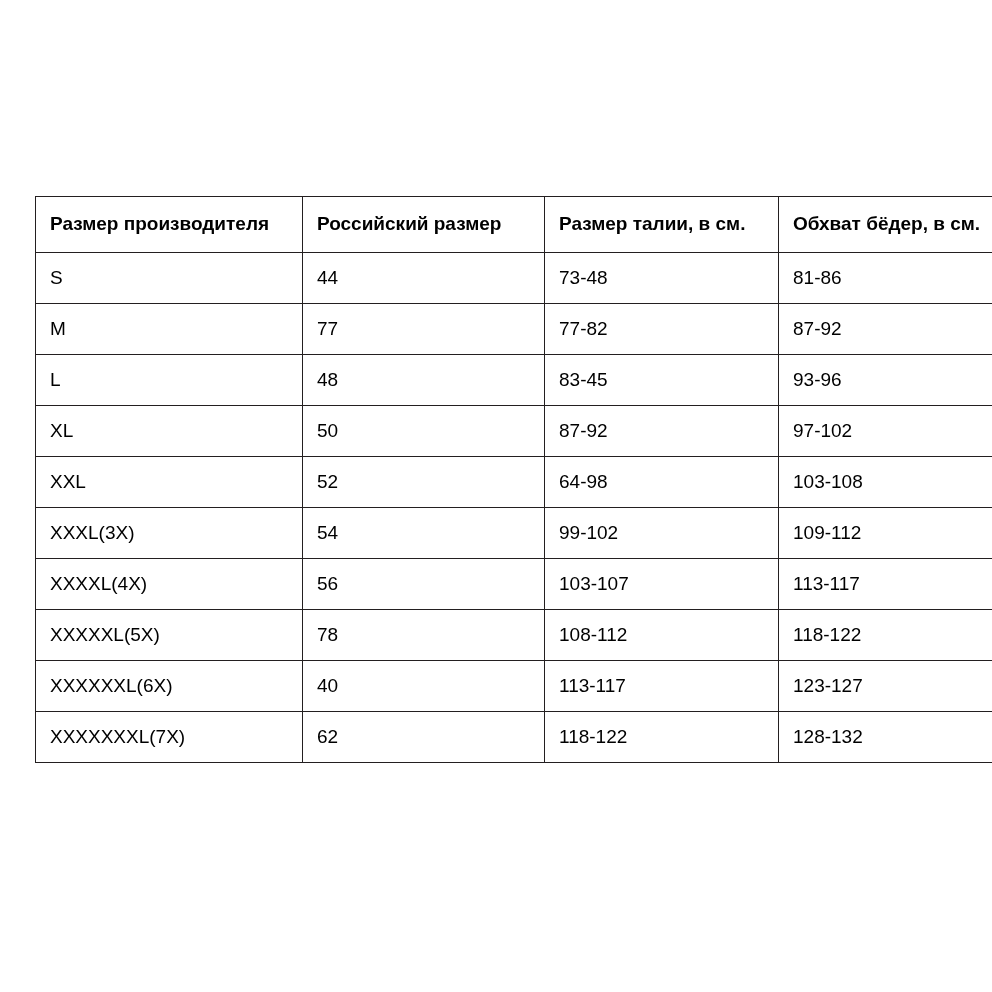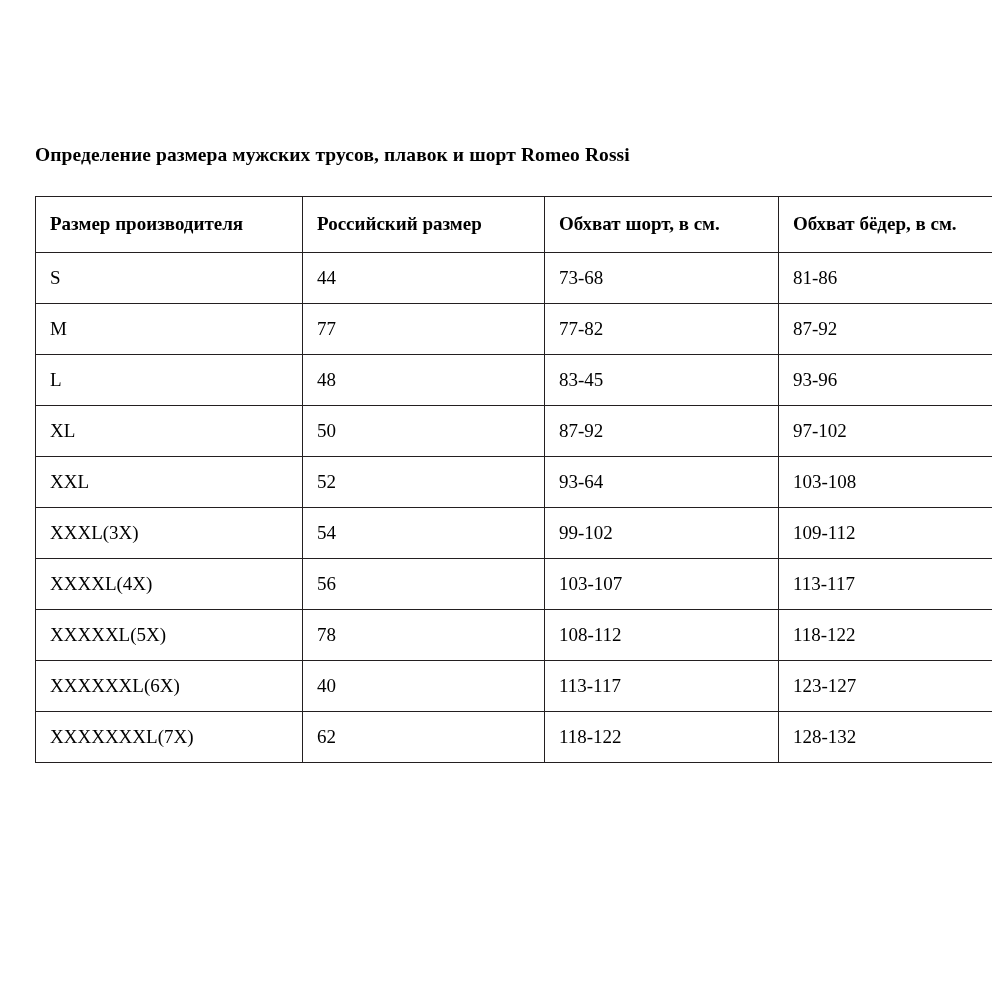--- a/index.html
+++ b/index.html
@@ -40,54 +40,53 @@
   }
   .size-table td,
   .size-table th {
     border: 1px solid #231f20;
     padding: 0 0 0 14px;
     height: 50px;
     vertical-align: middle;
     text-align: left;
     font-size: 19px;
     font-weight: normal;
-    font-family: Liberation Serif, serif;
+    font-family: Liberation Sans, sans-serif;
     line-height: 1.1;
   }
   .size-table thead th {
     font-weight: bold;
     height: 55px;
     font-size: 19px;
   }
   .col-0 { width: 252px; }
   .col-1 { width: 227px; }
   .col-2 { width: 219px; }
   .col-3 { width: 205px; }
 </style>
 </head>
 <body>
 
 <div class="page">
 
-  <div class="doc-title">Определение размера мужских трусов, плавок и шорт Romeo Rossi</div>
 
   <table class="size-table">
     <thead>
       <tr>
         <th class="col-0">Размер производителя</th>
         <th class="col-1">Российский размер</th>
-        <th class="col-2">Обхват шорт, в см.</th>
+        <th class="col-2">Размер талии, в см.</th>
         <th class="col-3">Обхват бёдер, в см.</th>
       </tr>
     </thead>
     <tbody>
       <tr>
         <td class="col-0">S</td>
         <td class="col-1">44</td>
-        <td class="col-2">73-68</td>
+        <td class="col-2">73-48</td>
         <td class="col-3">81-86</td>
       </tr>
       <tr>
         <td class="col-0">M</td>
         <td class="col-1">77</td>
         <td class="col-2">77-82</td>
         <td class="col-3">87-92</td>
       </tr>
       <tr>
         <td class="col-0">L</td>
@@ -97,21 +96,21 @@
       </tr>
       <tr>
         <td class="col-0">XL</td>
         <td class="col-1">50</td>
         <td class="col-2">87-92</td>
         <td class="col-3">97-102</td>
       </tr>
       <tr>
         <td class="col-0">XXL</td>
         <td class="col-1">52</td>
-        <td class="col-2">93-64</td>
+        <td class="col-2">64-98</td>
         <td class="col-3">103-108</td>
       </tr>
       <tr>
         <td class="col-0">XXXL(3X)</td>
         <td class="col-1">54</td>
         <td class="col-2">99-102</td>
         <td class="col-3">109-112</td>
       </tr>
       <tr>
         <td class="col-0">XXXXL(4X)</td>

